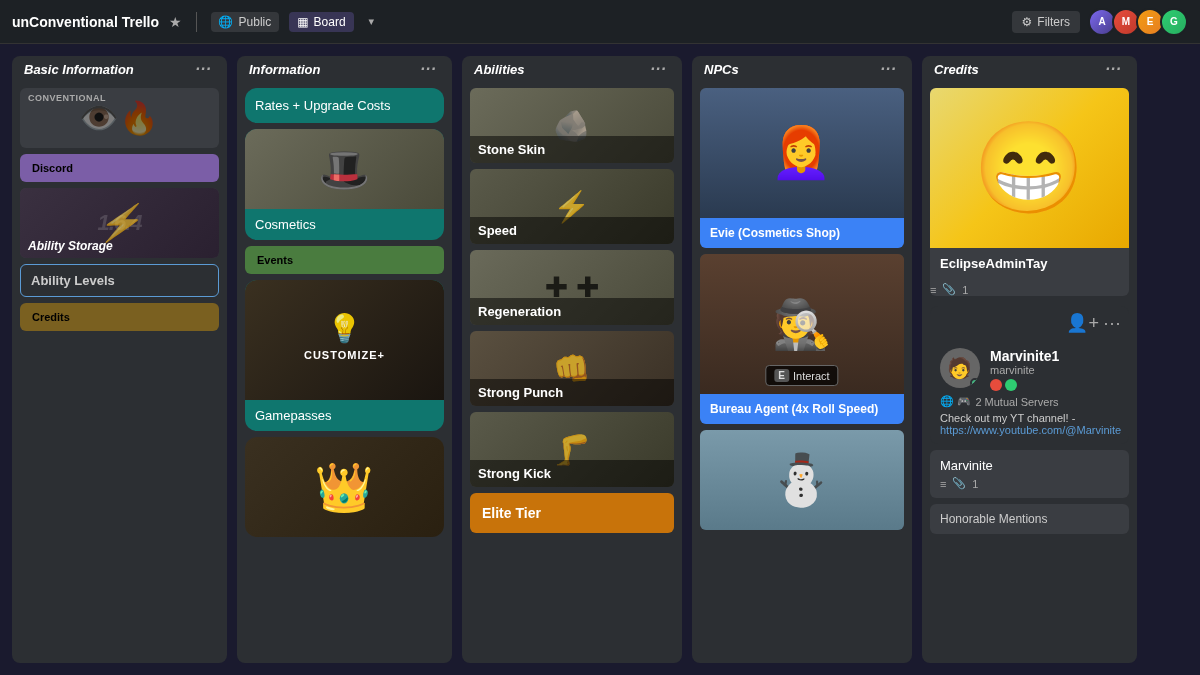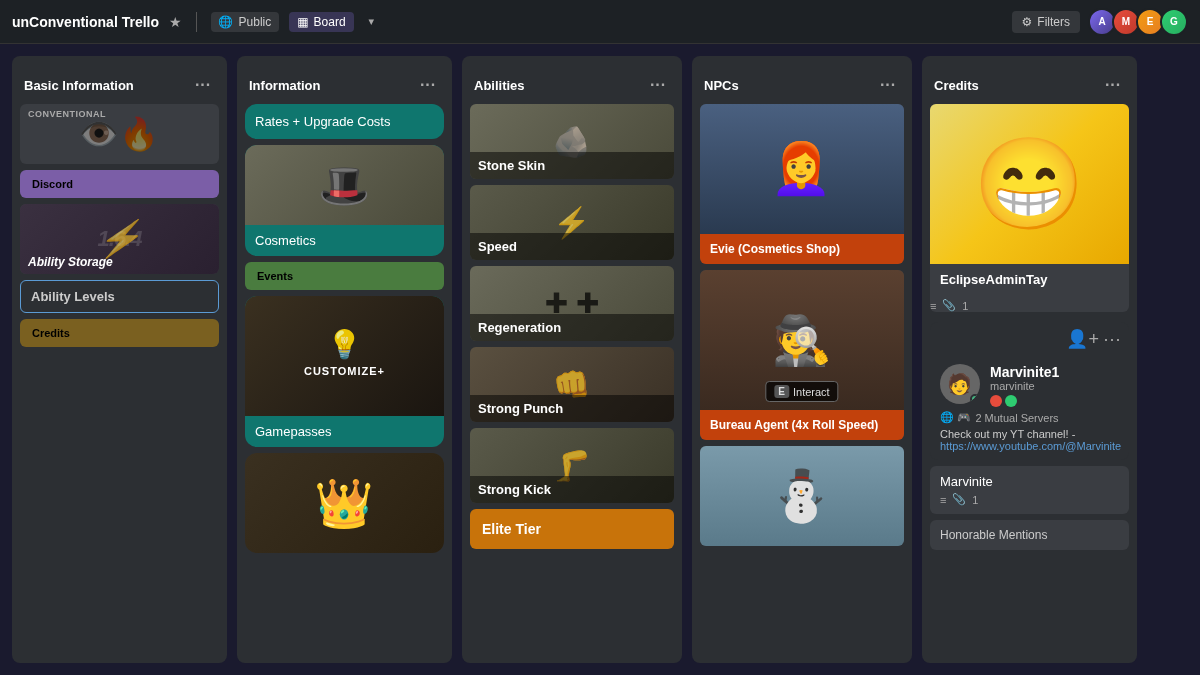--- a/index.html
+++ b/index.html
@@ -124,24 +124,25 @@
       max-width: 215px;
       display: flex;
       flex-direction: column;
       max-height: 100%;
       flex-shrink: 0;
     }
     .column-header {
       display: flex;
       align-items: center;
       justify-content: space-between;
-      padding: 18px 12px 8px;
+      padding: 2px 12px 8px;
       font-size: 13px;
       font-weight: 600;
       color: #fff;
+      font-style: italic;
     }
     .column-menu-btn {
       color: #aaa;
       cursor: pointer;
       font-size: 16px;
       padding: 2px 4px;
       border-radius: 3px;
     }
     .column-content {
       padding: 0 8px 8px;
@@ -255,21 +256,21 @@
       position: relative;
     }
     .npc-img.evie { background: linear-gradient(180deg, #4a6080, #2a3a50); }
     .npc-img.agent { background: linear-gradient(180deg, #5a4030, #3a2a20); }
     .npc-img.snowman { background: linear-gradient(180deg, #7a9aaa, #5a7a8a); }
     .npc-label {
       padding: 8px 10px;
       font-size: 12px;
       font-weight: 600;
       color: #fff;
-      background: #c2410c;
+      background: #3b82f6;
     }
     .interact-badge {
       position: absolute;
       bottom: 8px;
       left: 50%;
       transform: translateX(-50%);
       background: rgba(0,0,0,0.7);
       border: 1px solid #666;
       border-radius: 4px;
       padding: 3px 8px;

